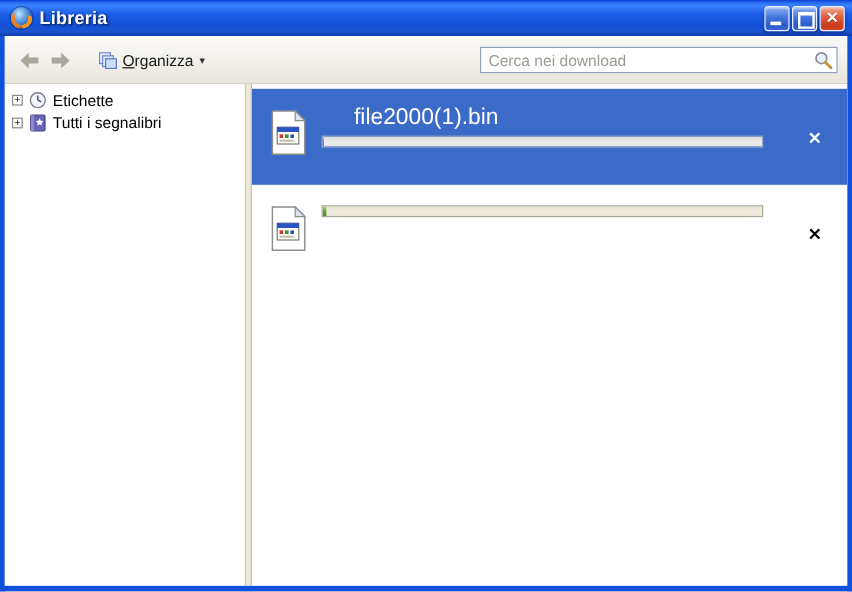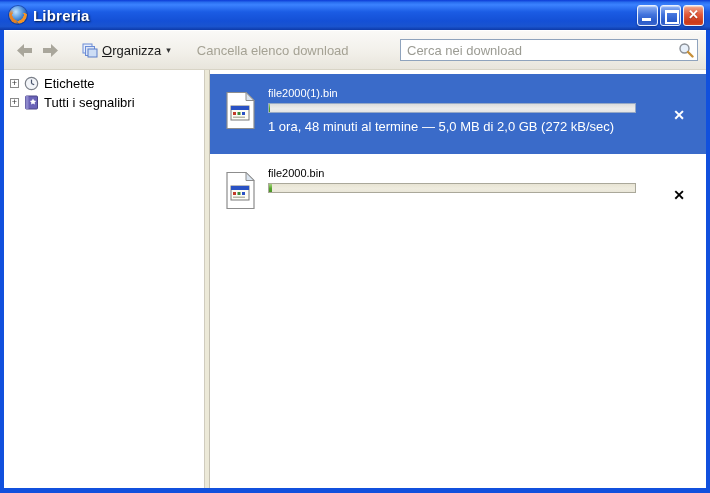--- a/index.html
+++ b/index.html
@@ -74,21 +74,21 @@
     border:1px solid #8a8a8a; font-size:9px; line-height:7px; text-align:center; color:#333; }
   .noexp { width:11px; margin-left:6px; flex:0 0 auto; }
   .sicon { width:16px; height:16px; margin:0 5px 0 4px; flex:0 0 auto; display:flex;
     align-items:center; justify-content:center; }
 
   
   .dlrow { position:relative; height:80px; padding:13px 36px 0 14px; }
   .dlrow.selected { background:#3a6bc9; }
   .file-icon { position:absolute; left:14px; top:17px; }
   .dltext { margin-left:44px; }
-  .dlname { font-size:11px; color:#000; }
+  .dlname { font-size:19px; color:#000;margin-left:27px; }
   .dlrow.selected .dlname { color:#fff; }
   .dlbar { width:368px; height:10px; margin-top:4px; position:relative; overflow:hidden; }
   .dlrow.selected .dlbar { background:linear-gradient(180deg,#dcdcdc,#ececec 60%,#e4e4e4); border:1px solid #95a8c6; }
   .dlrow:not(.selected) .dlbar { background:linear-gradient(180deg,#e8e4d4,#efecdf 60%,#e9e6d8); border:1px solid #aaa89a; }
   .dlfill { height:100%; background:linear-gradient(180deg,#a6d47c,#57a62f 55%,#4a9428); }
   .dlstatus { margin-top:6px; font-size:13px; color:#4c4c4c; }
   .dlrow.selected .dlstatus { color:#fff; }
   .dlcancel { position:absolute; right:18px; top:33px; width:18px; height:18px; line-height:16px;
     text-align:center; font-size:14px; font-weight:bold; color:#000; cursor:default; }
   .dlrow.selected .dlcancel { color:#fff; }
@@ -125,21 +125,20 @@
       <div class="toolbtn">
         <svg width="16" height="15" viewBox="0 0 16 15">
           <rect x="1" y="1" width="9" height="9" fill="#e8eefa" stroke="#6b8cd6"></rect>
           <rect x="3.5" y="3.5" width="9" height="9" fill="#dce6f7" stroke="#6b8cd6"></rect>
           <rect x="6" y="6" width="9" height="8" fill="#cdddf5" stroke="#5a7cc8"></rect>
         </svg>
         <span><span class="accesskey">O</span><span>rganizza</span></span>
         <span class="caret">▾</span>
       </div>
 
-      <div class="disabled-btn">Cancella elenco download</div>
 
       <div class="searchbox">
         <input type="text" placeholder="Cerca nei download" style="">
         <svg class="mag" width="16" height="16" viewBox="0 0 16 16">
           <circle cx="6.5" cy="6.5" r="4.5" fill="#e8f0fa" stroke="#8a8f96" stroke-width="1.4"></circle>
           <line x1="10" y1="10" x2="14.5" y2="14.5" stroke="#c89038" stroke-width="2.4" stroke-linecap="round"></line>
         </svg>
       </div>
     </div>
 
@@ -187,38 +186,36 @@
             <rect x="9" y="21" width="3" height="3" fill="#c43a2a"></rect>
             <rect x="13.5" y="21" width="3" height="3" fill="#3a8a3a"></rect>
             <rect x="18" y="21" width="3" height="3" fill="#2a52c4"></rect>
             <rect x="9" y="25.5" width="12" height="1.5" fill="#b8b8a8"></rect>
           </svg>
           <div class="dltext">
             <div class="dlname">file2000(1).bin</div>
             <div class="dlbar">
               <div class="dlfill" style="width: 0.25%;"></div>
             </div>
-            <div class="dlstatus">1 ora, 48 minuti al termine — 5,0 MB di 2,0 GB (272 kB/sec)</div>
           </div>
           <div class="dlcancel">✕</div>
         </div>
 
         <div class="dlrow">
           <svg class="file-icon" width="33" height="39" viewBox="0 0 33 39">
             <path d="M3,1.5 h19 l8,8 v28 h-27 Z" fill="#fff" stroke="#8d8d8d" stroke-width="1.2"></path>
             <path d="M22,1.5 l8,8 h-8 Z" fill="#dbe5f0" stroke="#8d8d8d" stroke-width="1"></path>
             <rect x="7" y="15" width="18" height="14" fill="#fdfdf5" stroke="#7a7a7a"></rect>
             <rect x="7" y="15" width="18" height="4" fill="#2a52c4"></rect>
             <rect x="9" y="21" width="3" height="3" fill="#c43a2a"></rect>
             <rect x="13.5" y="21" width="3" height="3" fill="#3a8a3a"></rect>
             <rect x="18" y="21" width="3" height="3" fill="#2a52c4"></rect>
             <rect x="9" y="25.5" width="12" height="1.5" fill="#b8b8a8"></rect>
           </svg>
           <div class="dltext">
-            <div class="dlname">file2000.bin</div>
             <div class="dlbar">
               <div class="dlfill" style="width: 0.7%;"></div>
             </div>
           </div>
           <div class="dlcancel">✕</div>
         </div>
 
       </div>
     </div>
   </div>

